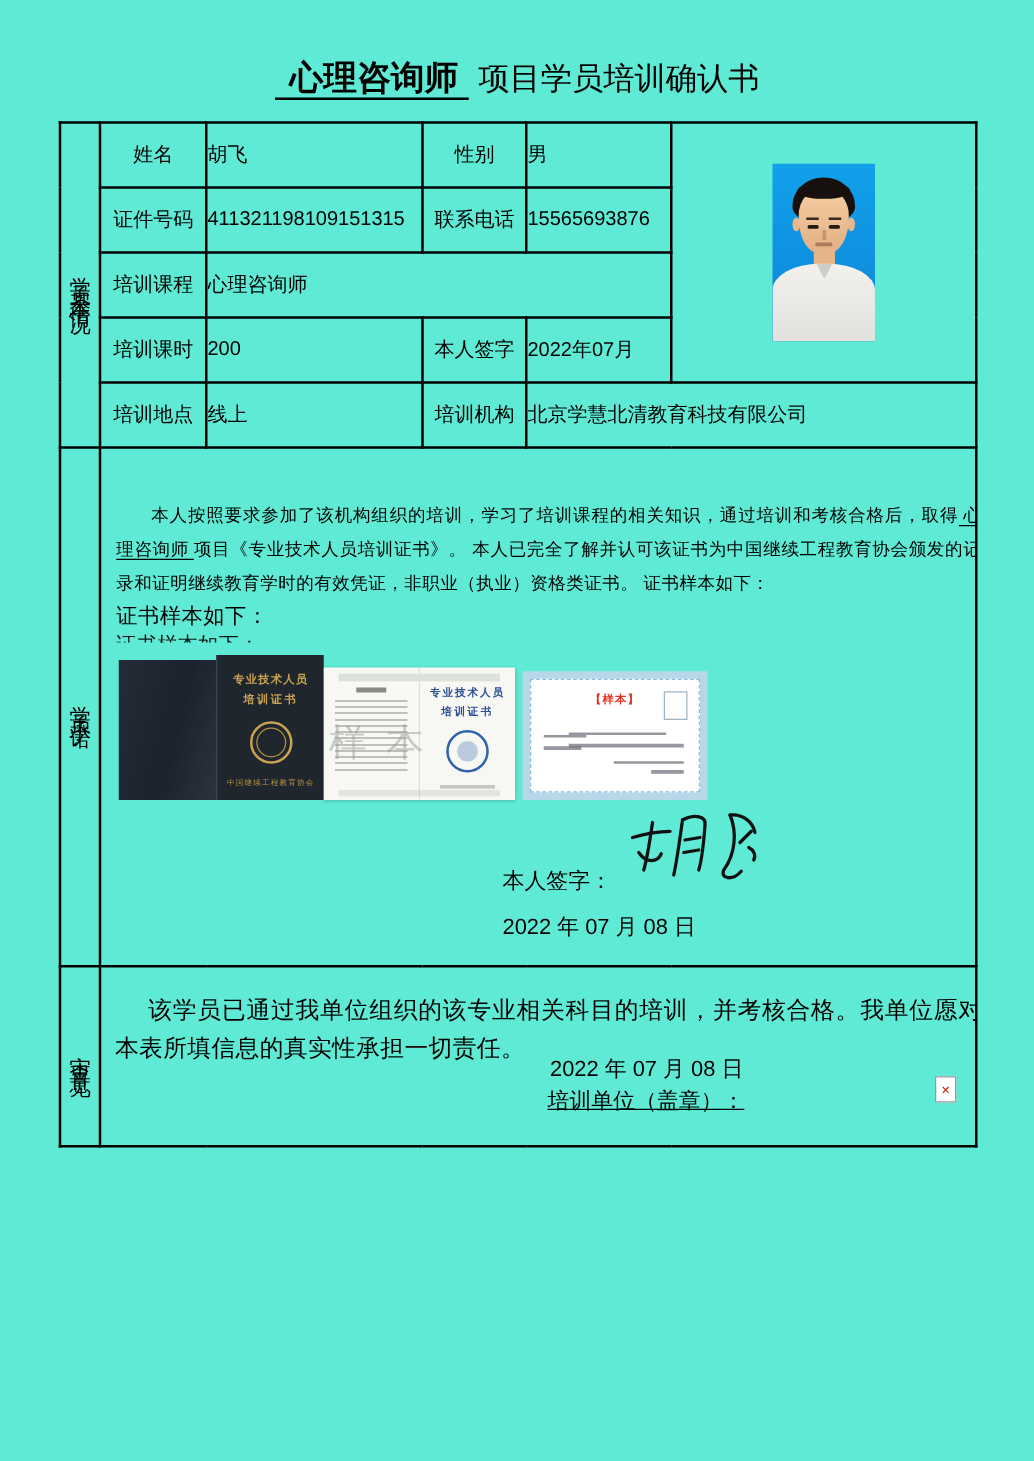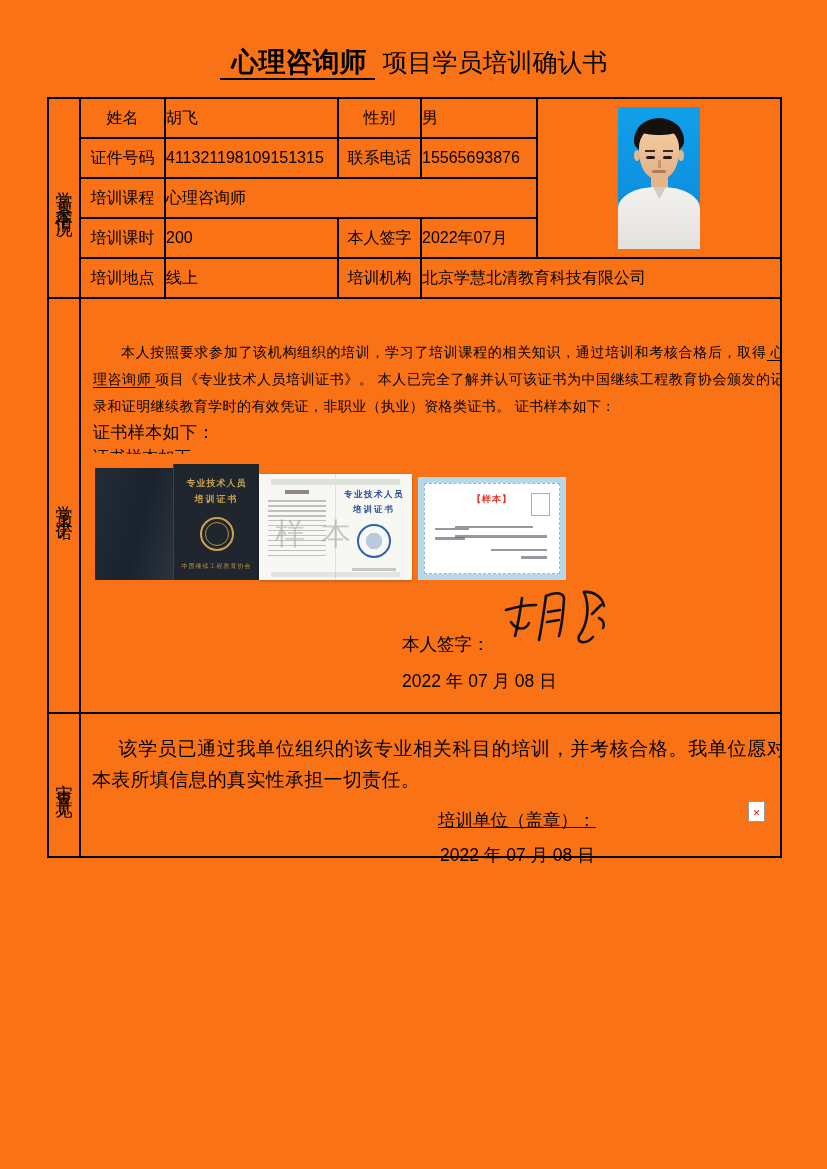--- a/index.html
+++ b/index.html
@@ -1,27 +1,27 @@
 <!DOCTYPE html>
 <html><head>
 <meta charset="utf-8">
 <style>
   html,body{margin:0;padding:0;background:#ffffff;}
-  .page{position:relative;width:827px;height:1169px;background:#f97316;overflow:hidden;
+  .page{position:relative;width:827px;height:1169px;background:#5eead4;overflow:hidden;
         font-family:"Liberation Sans","DejaVu Sans",sans-serif;color:#000;}
   
   .title{position:absolute;top:44px;left:0;width:100%;text-align:center;white-space:nowrap;}
   .title .t-em{font-size:27px;font-weight:bold;border-bottom:2px solid #000;padding:0 8px 1px 12px;}
   .title .t-rest{font-size:25px;margin-left:8px;}
   
   table.form{position:absolute;left:47px;top:97px;width:733px;border-collapse:collapse;table-layout:fixed;}
   table.form td{border:2px solid #000;padding:0;font-size:16px;vertical-align:middle;overflow:hidden;}
   td.lbl{text-align:center;}
   td.val{padding-left:8px;text-align:left;}
-  tr.r{height:40px;}
+  tr.r{height:52px;}
   td.vcell{text-align:center;}
   .vtext{writing-mode:vertical-rl;text-orientation:upright;display:inline-block;
          font-size:17px;letter-spacing:6px;line-height:1;}
   
   td.photocell{vertical-align:middle;}
   .photo{width:82px;height:142px;margin:0 auto;position:relative;overflow:hidden;
          background:linear-gradient(180deg,#11a0ea,#0d86d8);}
   .photo div{position:absolute;}
   .ph-hair{left:16px;top:11px;width:50px;height:36px;background:#16110e;
            border-radius:50% 50% 42% 42%/62% 62% 34% 34%;}
@@ -69,21 +69,21 @@
   .fp-title{width:24px;height:4px;background:#8a8a82;margin:16px auto 6px;}
   .fp-lines{margin:0 9px;height:58px;opacity:.5;
             background:repeating-linear-gradient(to bottom,#8a8a84 0 1.5px,transparent 1.5px 5px);}
   .bt1{color:#2a4d93;font-size:8.5px;font-weight:bold;text-align:center;letter-spacing:1.5px;margin-top:15px;}
   .bt2{color:#2a4d93;font-size:8.5px;font-weight:bold;text-align:center;letter-spacing:2px;margin-top:3px;}
   .blue-seal{width:30px;height:30px;border:2px solid #2e62ab;border-radius:50%;margin:8px auto 0;
              background:radial-gradient(circle,rgba(46,98,171,.3) 0 38%,transparent 40%);}
   .tiny-f{position:absolute;bottom:9px;left:16px;right:16px;height:3px;background:#9a9a92;opacity:.5;}
   .smudge-t{position:absolute;top:5px;left:12px;right:12px;height:6px;background:rgba(150,170,150,.28);}
   .smudge-b{position:absolute;bottom:3px;left:12px;right:12px;height:5px;background:rgba(150,170,150,.22);}
-  .watermark{position:absolute;left:16px;top:40px;font-size:30px;color:rgba(150,160,150,.5);letter-spacing:16px;}
+  .watermark{position:absolute;left:4px;top:40px;font-size:30px;color:rgba(150,160,150,.5);letter-spacing:16px;}
   .cert-card{width:148px;height:103px;margin-left:6px;margin-top:3px;background:#b7d8e8;padding:4px;
              box-sizing:border-box;position:relative;}
   .card-inner{position:absolute;inset:6px;background:#fff;border:1px dashed #8cbcd8;}
   .card-tag{color:#e03222;font-weight:bold;font-size:9px;text-align:center;letter-spacing:1px;margin-top:9px;}
   .card-photo{position:absolute;top:9px;right:9px;width:17px;height:21px;border:1px solid #9fb4c2;background:#fdfdfd;}
   .bar{background:#5f5f6b;opacity:.65;height:2.5px;}
   .card-mid{position:absolute;left:30px;top:42px;}
   .card-mid .bar{margin-bottom:7px;}
   .card-left{position:absolute;left:10px;bottom:26px;}
   .card-left .bar{margin-bottom:7px;}

